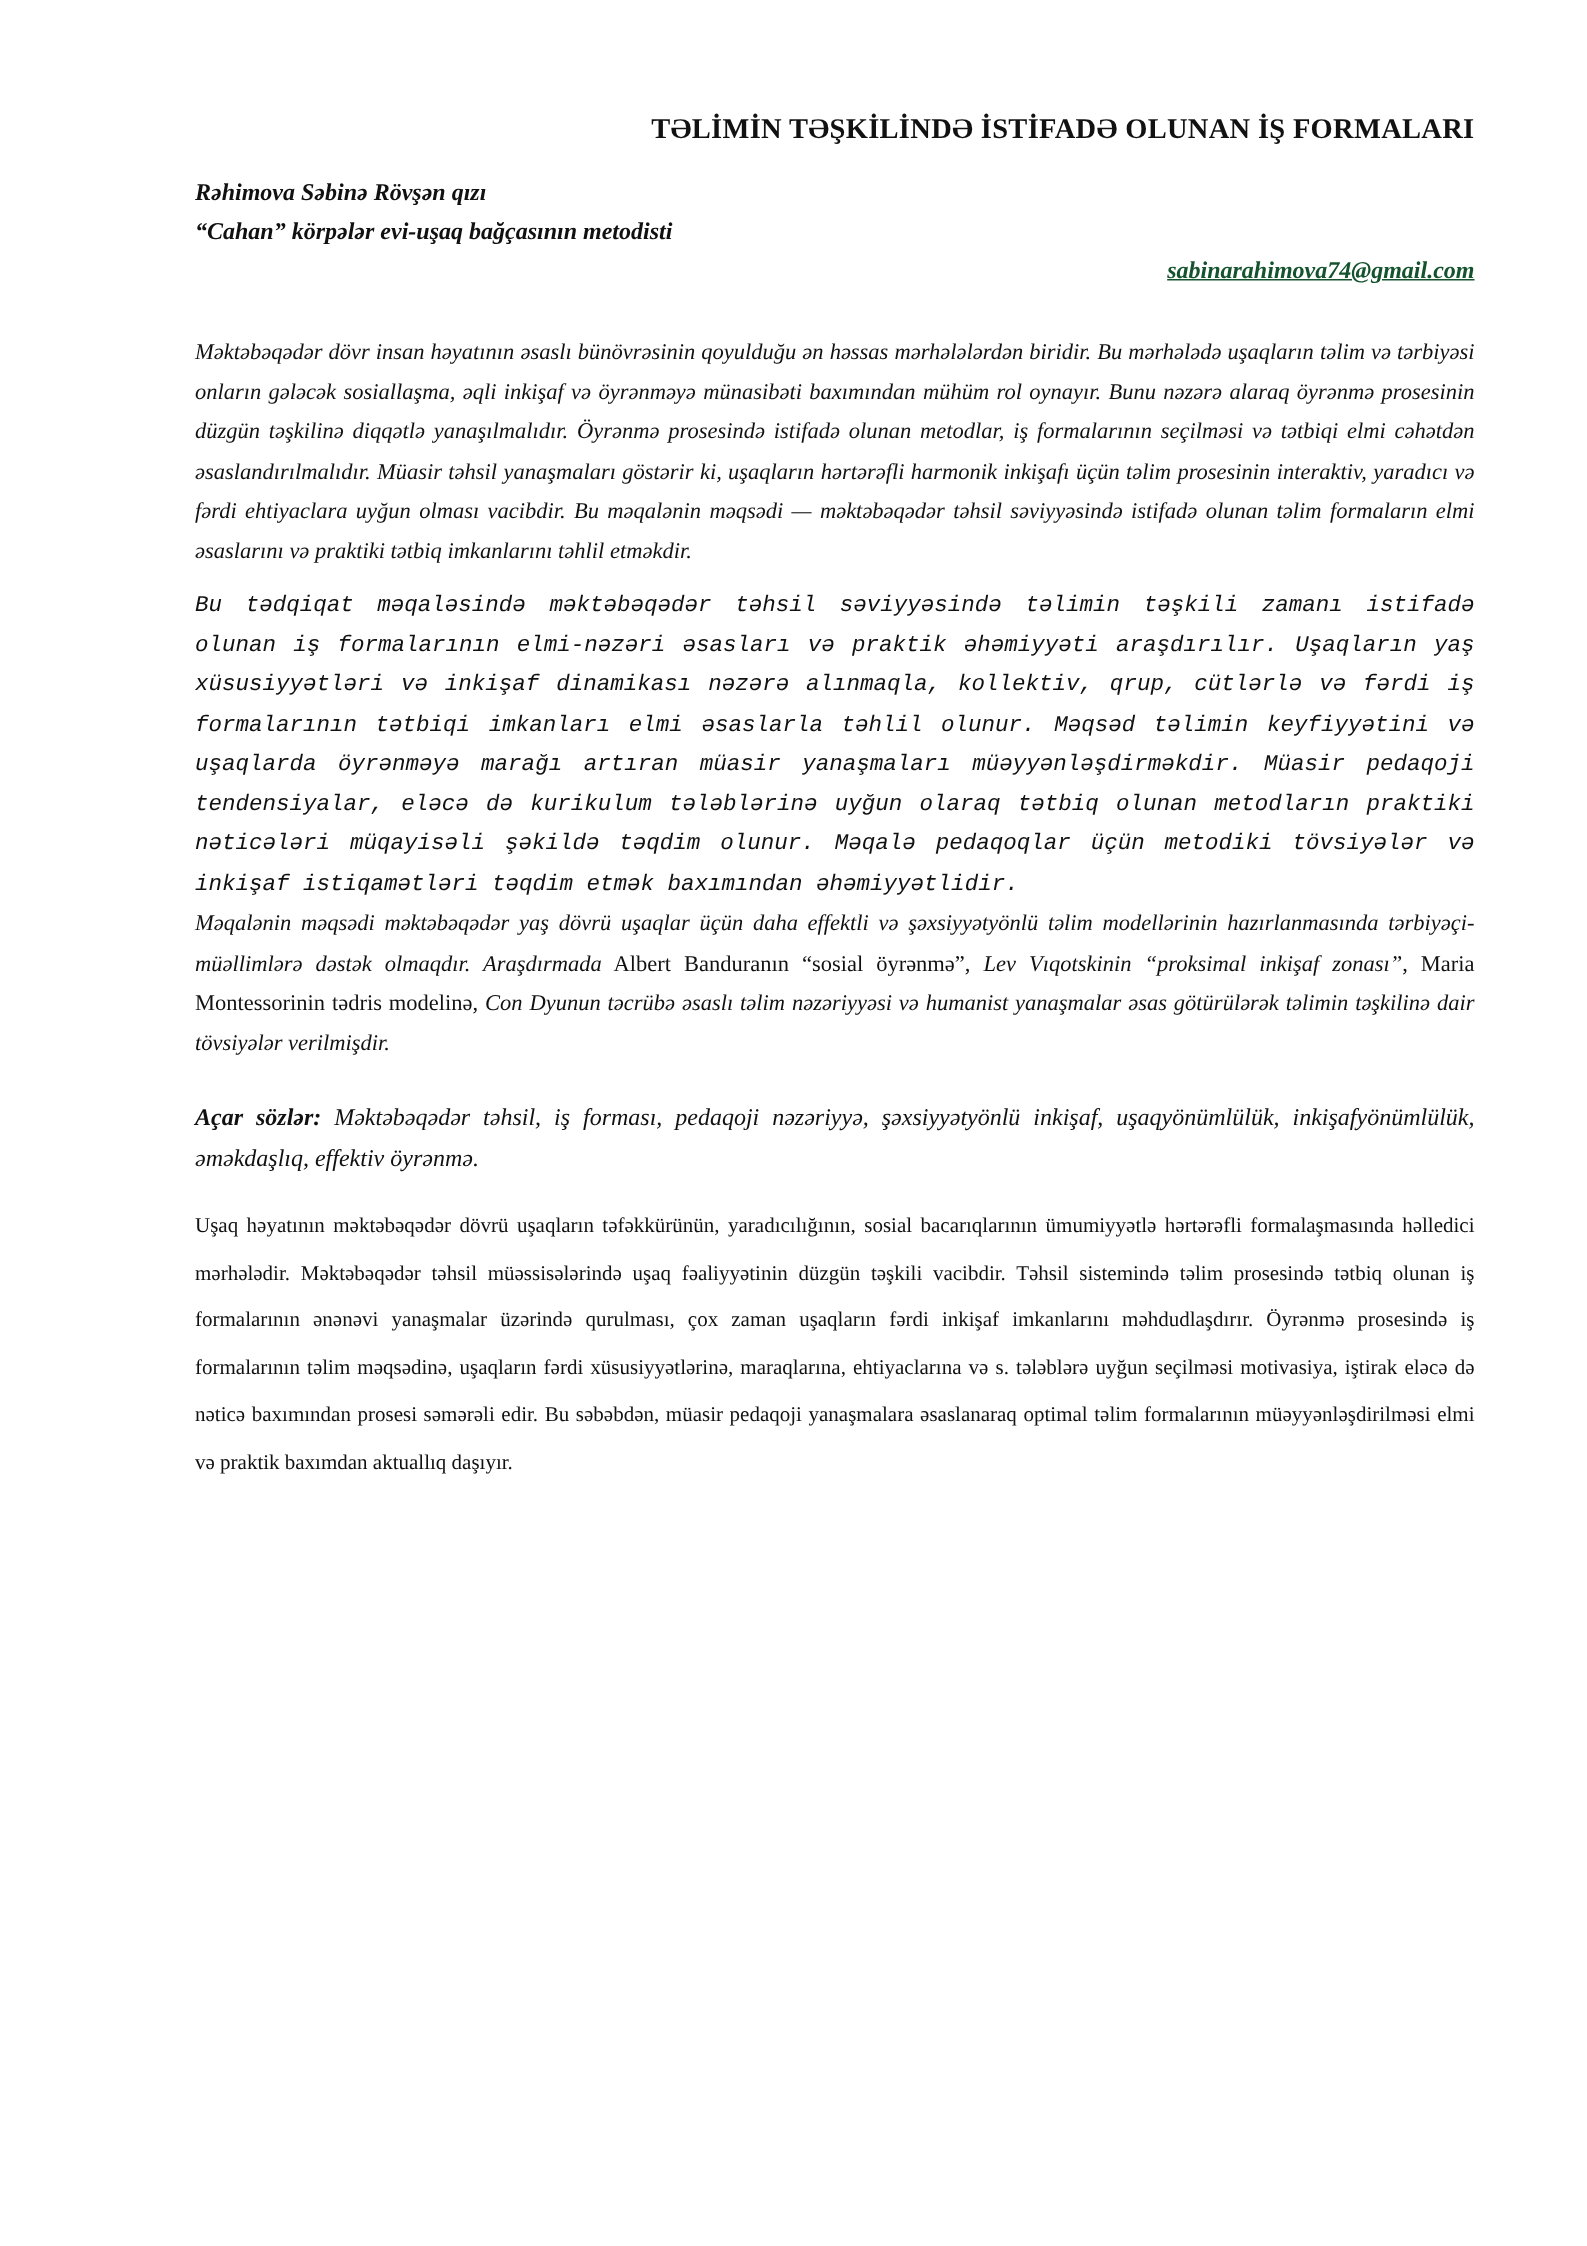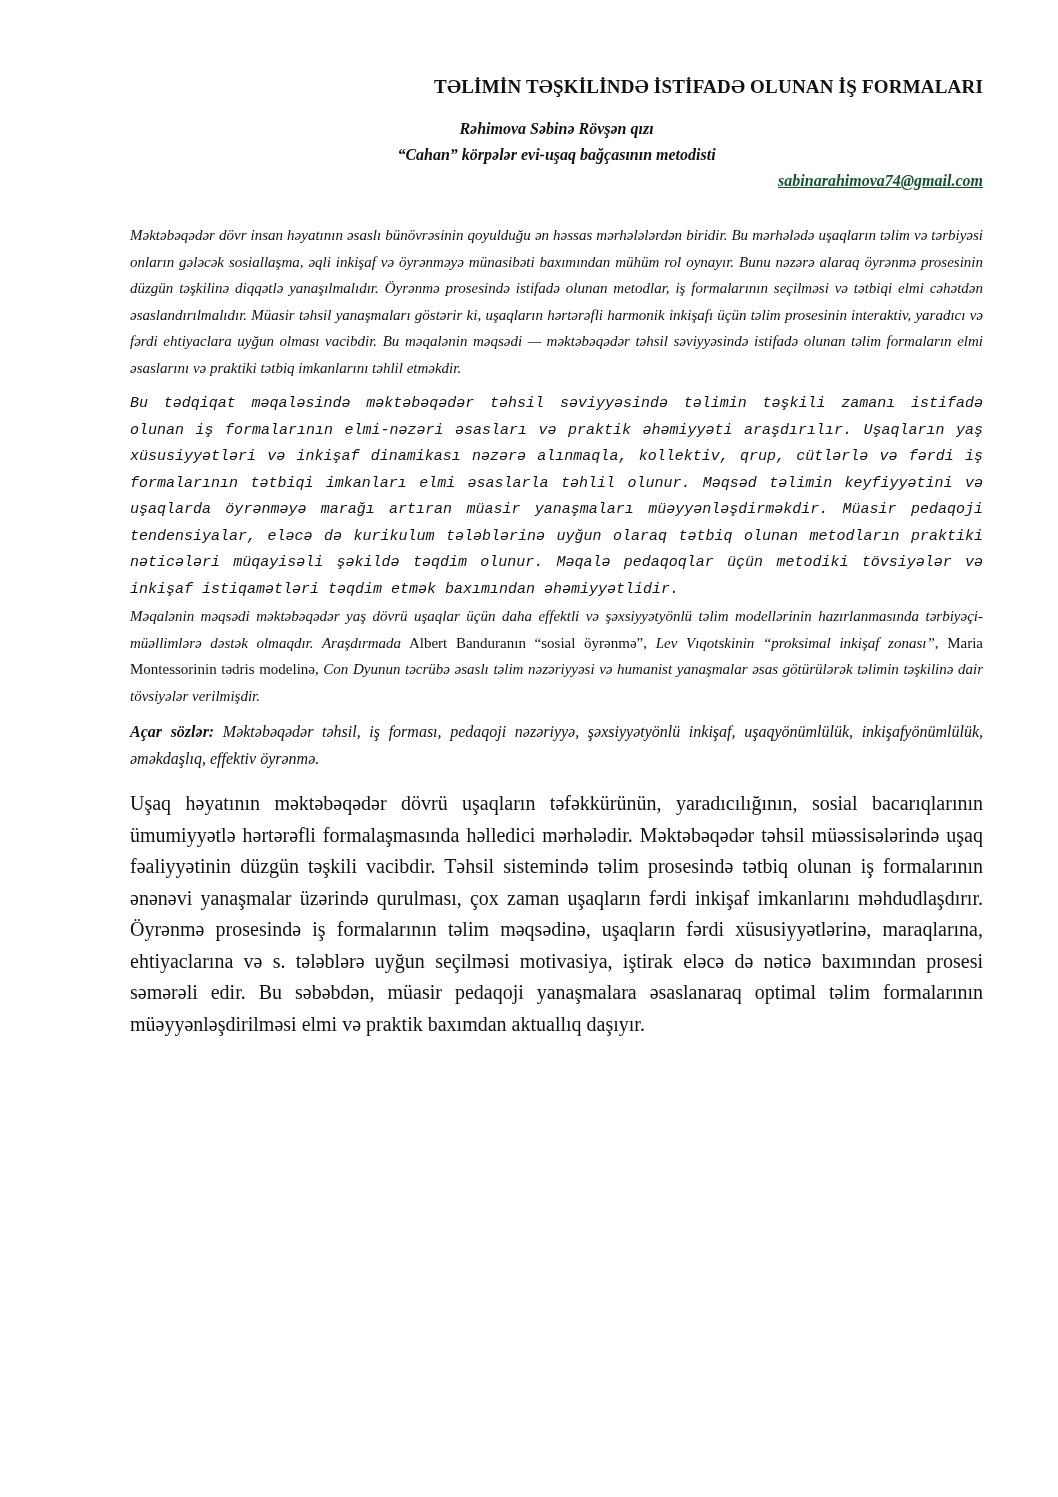--- a/index.html
+++ b/index.html
@@ -1,30 +1,30 @@
 <!DOCTYPE html>
 <html><head>
   <meta charset="utf-8">
   <style>
     html, body { margin: 0; padding: 0; background: #ffffff; }
     body { width: 1058px; height: 1497px; position: relative; overflow: hidden; color: #111; font-family: "Liberation Serif", serif; }
     .page { position: absolute; left: 130px; top: 70px; width: 853px; }
     .title { text-align: right; font-weight: bold; font-size: 19px; letter-spacing: 0.2px; margin: 6px 0 18px 0; }
-    .author { text-align: center; font-style: italic; font-weight: bold; font-size: 16px; line-height: 26px; }
+    .author { text-align: left; font-style: italic; font-weight: bold; font-size: 16px; line-height: 26px; }
     .email { text-align: right; font-style: italic; font-weight: bold; font-size: 16px; line-height: 26px; }
     .email a { color: #3b6f80; text-decoration: underline; }
     .abstract { font-style: italic; font-size: 15px; line-height: 26.5px; text-align: justify; margin: 0; }
     .p1 { margin-top: 28px; }
     .p2 { margin-top: 10px; font-family: Liberation Mono, monospace; }
     .p3 { }
     .mixed .up { font-style: normal; }
-    .keywords { margin-top: 10px; font-style: italic; font-size: 16px; line-height: 26.5px; text-align: justify; }
+    .keywords { margin-top: 24px; font-style: italic; font-size: 16px; line-height: 26.5px; text-align: justify; }
     .keywords .label { font-weight: bold; }
     .section-title { font-weight: bold; font-size: 20px; margin-top: 16px; margin-bottom: 10px; }
-    .body-text { font-size: 20px; line-height: 31.5px; text-align: justify; margin: 0; }
+    .body-text { font-size: 14px; line-height: 31.5px; text-align: justify; margin: 0; }
   </style>
 </head>
 <body>
 
 <div class="page">
   <div class="title">TƏLİMİN TƏŞKİLİNDƏ İSTİFADƏ OLUNAN İŞ FORMALARI</div>
 
   <div class="author">Rəhimova Səbinə Rövşən qızı</div>
   <div class="author">“Cahan” körpələr evi-uşaq bağçasının metodisti</div>
   <div class="email">

